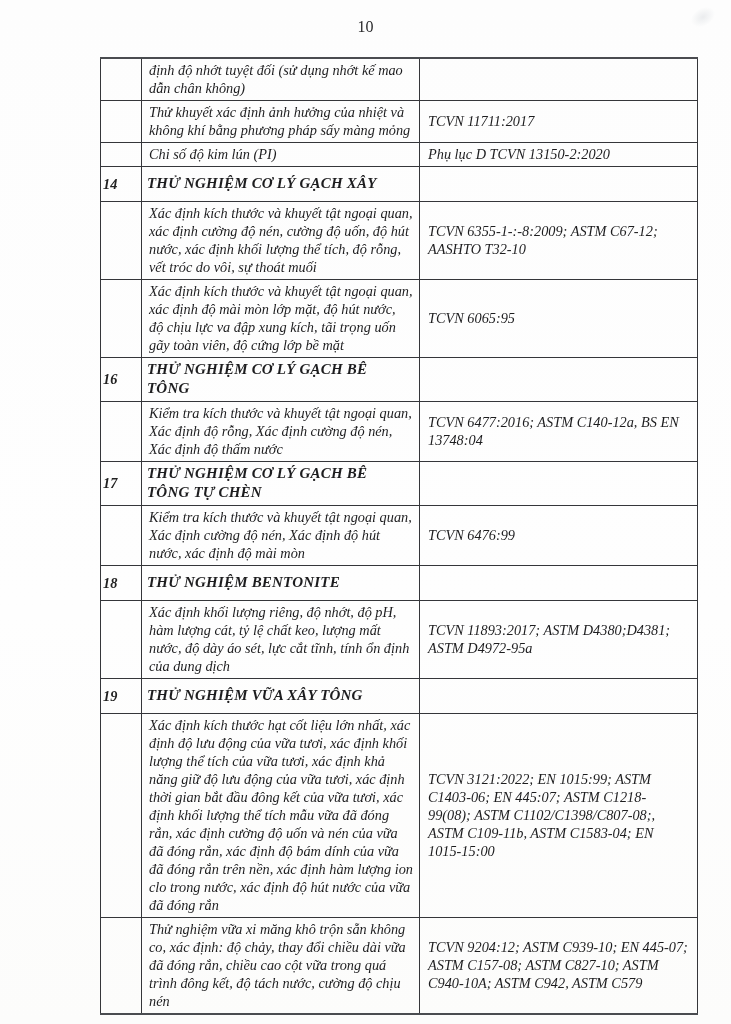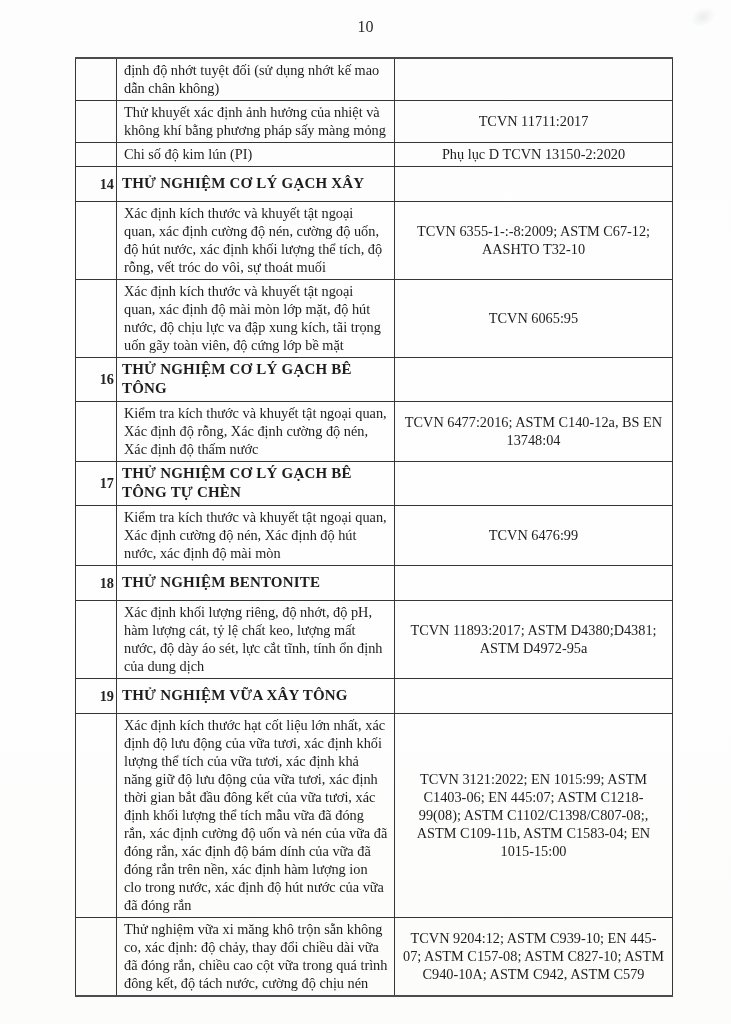--- a/index.html
+++ b/index.html
@@ -30,52 +30,52 @@
     top: 8px;
     left: 690px;
     width: 26px;
     height: 18px;
     background: radial-gradient(ellipse at center, rgba(150,160,170,0.18) 0%, rgba(150,160,170,0) 70%);
     transform: rotate(-30deg);
   }
   table.standards-table {
     position: absolute;
     top: 57px;
-    left: 75px;
+    left: 100px;
     width: 597px;
     border-collapse: collapse;
     table-layout: fixed;
     background: transparent;
+    font-style: italic;
   }
   table.standards-table td {
     border: 1.5px solid #35363a;
     font-size: 14.3px;
     line-height: 1.26;
     vertical-align: middle;
   }
   table.standards-table tr:first-child td {
     border-top: 2px solid #4a4c50;
   }
   table.standards-table tr:last-child td {
     border-bottom: 2px solid #4a4c50;
   }
   td.col-no {
-    text-align: right;
+    text-align: left;
     font-weight: bold;
     padding: 8px 2px;
     color: #222;
   }
   td.col-desc {
     padding: 2px 6px 3px 7px;
     text-align: left;
     vertical-align: top;
   }
   td.col-std {
     padding: 2px 8px 3px 8px;
-    text-align: center;
     vertical-align: middle;
   }
   tr.header-row td.col-desc {
     font-weight: bold;
     font-size: 15px;
     letter-spacing: 0.2px;
     padding-left: 5px;
     vertical-align: middle;
   }
 </style>

